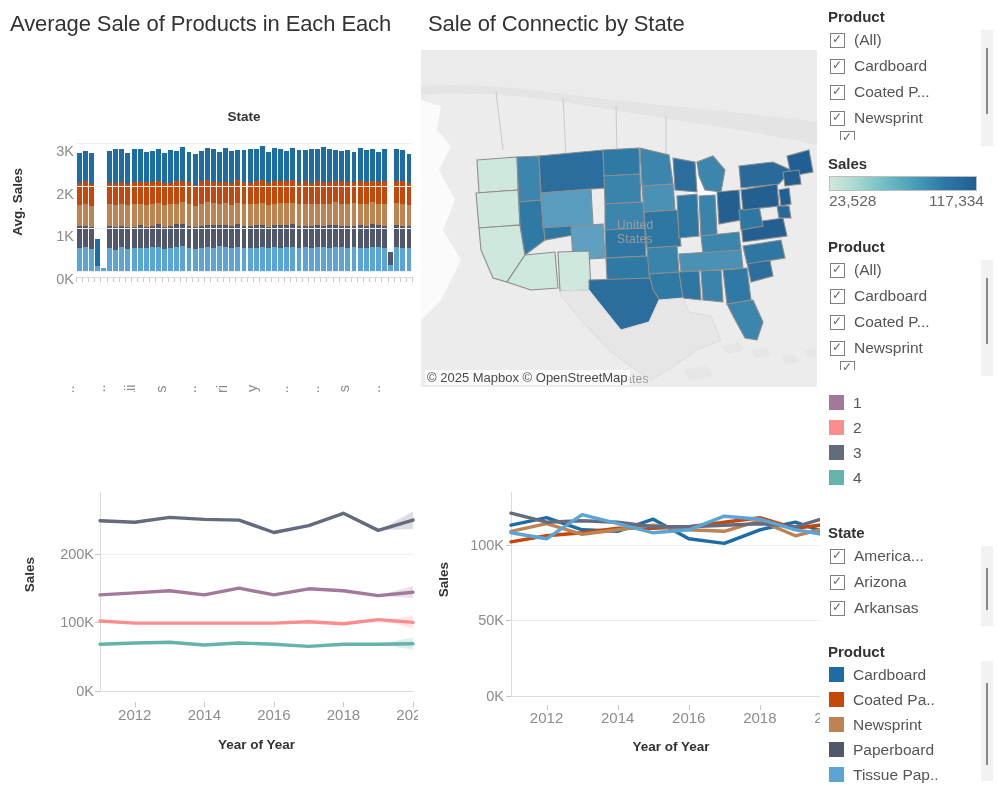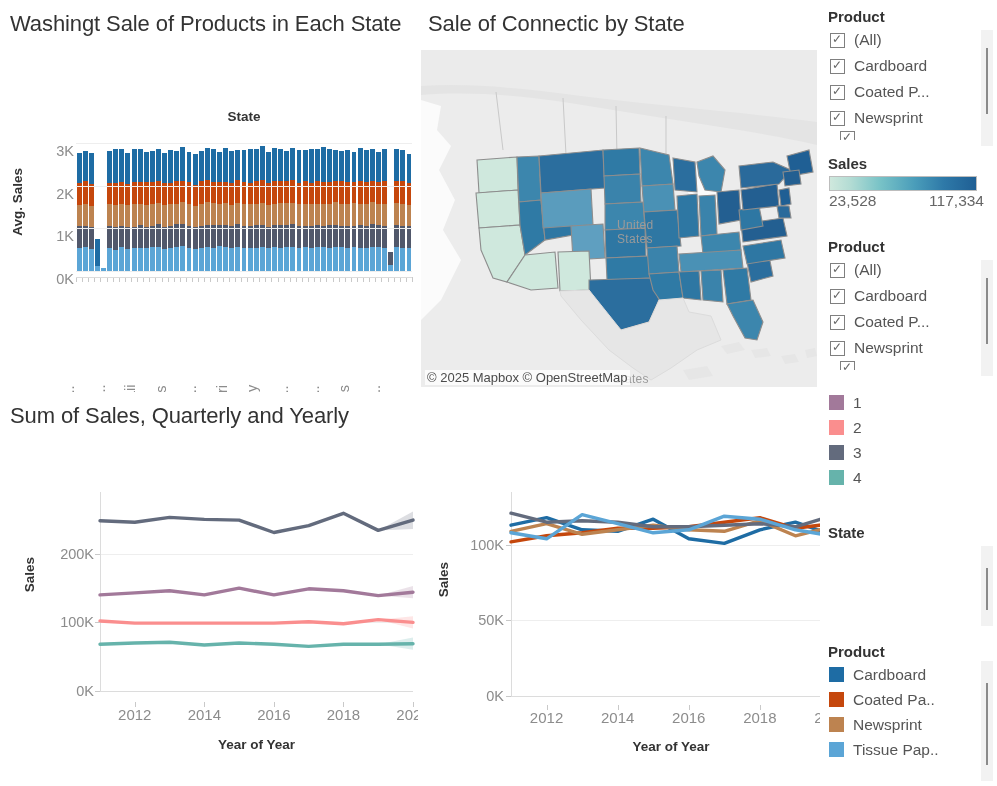--- a/index.html
+++ b/index.html
@@ -169,21 +169,21 @@
   .swatch-row { display: flex; align-items: center; height: 25px; padding-left: 9px; }
   .swatch { width: 15px; height: 15px; flex: 0 0 15px; margin-right: 9px; }
   .swatch-label { font-size: 15.5px; color: #555; white-space: nowrap; }
 </style>
 </head>
 <body>
 
 <div id="root">
 
   <div class="panel" id="p1">
-    <div class="panel-title" id="p1-title">Washingt Sale of Products in Each State</div>
+    <div class="panel-title" id="p1-title">Average Sale of Products in Each Each</div>
 
     <div id="bar-axistitle-x">
       <span class="axis-title">State</span>
     </div>
     <div id="bar-axistitle-y">
       <span class="axis-title-v">Avg. Sales</span>
     </div>
 
     <div id="bar-ylabels">
         <div class="bar-ylabel axis-num" style="top: 149px;">0K</div>
@@ -759,21 +759,20 @@
         </g>
       </svg>
       <div class="map-label" style="left:196px; top:168px;">United</div>
       <div class="map-label" style="left:196px; top:182px;">States</div>
       <div class="map-label" style="left:192px; top:322px;">States</div>
       <div id="map-attr">© 2025 Mapbox © OpenStreetMap</div>
     </div>
   </div>
 
   <div class="panel" id="p3">
-    <div class="panel-title" id="p3-title">Sum of Sales, Quarterly and Yearly</div>
     <div id="l1-ytitle">
       <span class="axis-title-v">Sales</span>
     </div>
     <div id="l1-ylabels">
         <div class="l1-ylabel axis-num" style="top: 199px;">0K</div>
         <div class="l1-ylabel axis-num" style="top: 130.379px;">100K</div>
         <div class="l1-ylabel axis-num" style="top: 61.7586px;">200K</div>
       </div>
     <div id="l1-plot">
         <div class="gridline" style="left: 0px; width: 313px; top: 199px;"></div>
@@ -940,20 +939,34 @@
           </div>
           <div class="swatch-row">
             <div class="swatch" style="background: rgb(102, 179, 171);"></div>
             <div class="swatch-label">4</div>
           </div>
         </div>
     </div>
 
     <div class="filter-block" style="position:absolute; left:0; top:524px; width:177px;">
       <div class="legend-title">State</div>
+      <div class="filter-list" id="sf-list">
+          <div class="filter-row">
+            <div class="cbox"></div>
+            <div class="filter-label">America...</div>
+          </div>
+          <div class="filter-row">
+            <div class="cbox"></div>
+            <div class="filter-label">Arizona</div>
+          </div>
+          <div class="filter-row">
+            <div class="cbox"></div>
+            <div class="filter-label">Arkansas</div>
+          </div>
+        </div>
       <div class="vscroll" style="top:22px; height:80px;">
         <div class="thumb" style="top:22px; height:42px;"></div>
       </div>
     </div>
 
     <div style="position:absolute; left:0; top:643px; width:177px;">
       <div class="legend-title">Product</div>
       <div id="product-swatches">
           <div class="swatch-row">
             <div class="swatch" style="background: rgb(30, 108, 164);"></div>
@@ -961,20 +974,24 @@
           </div>
           <div class="swatch-row">
             <div class="swatch" style="background: rgb(197, 71, 12);"></div>
             <div class="swatch-label">Coated Pa..</div>
           </div>
           <div class="swatch-row">
             <div class="swatch" style="background: rgb(189, 131, 80);"></div>
             <div class="swatch-label">Newsprint</div>
           </div>
           <div class="swatch-row">
+            <div class="swatch" style="background: rgb(81, 88, 107);"></div>
+            <div class="swatch-label">Paperboard</div>
+          </div>
+          <div class="swatch-row">
             <div class="swatch" style="background: rgb(91, 165, 214);"></div>
             <div class="swatch-label">Tissue Pap..</div>
           </div>
         </div>
       <div class="vscroll" style="top:18px; height:120px;">
         <div class="thumb" style="top:22px; height:82px;"></div>
       </div>
     </div>
 
   </div>

